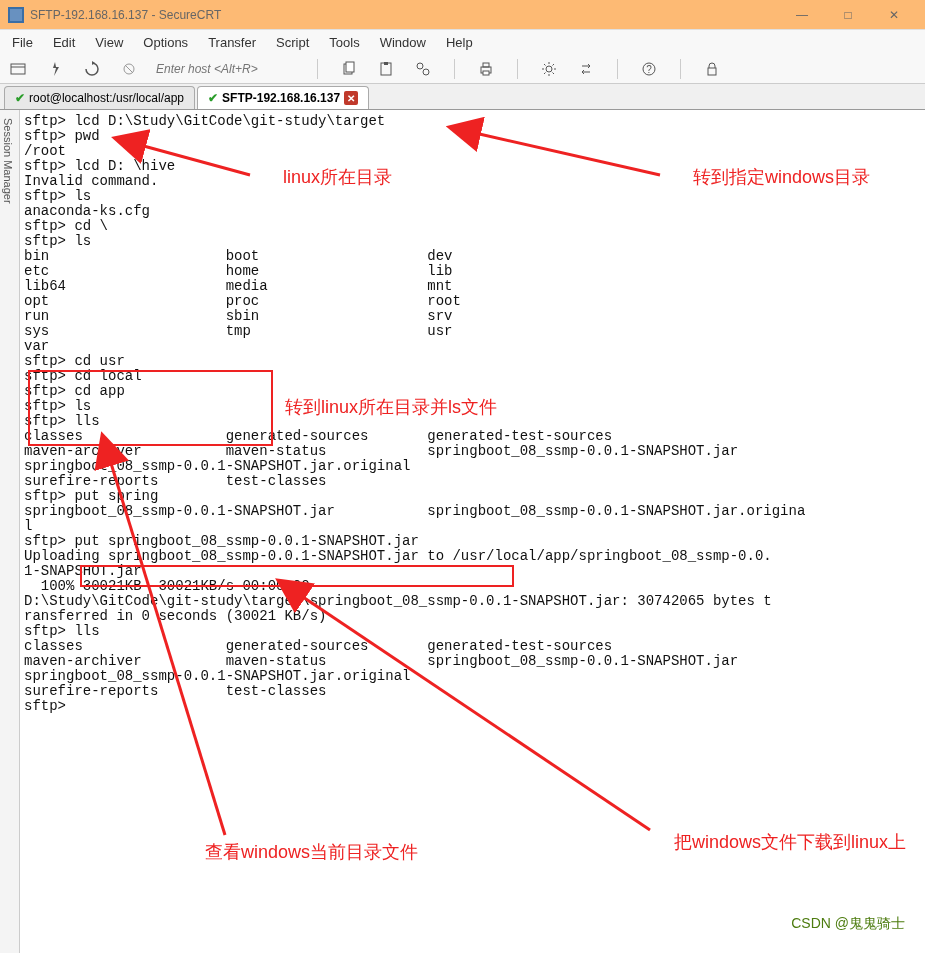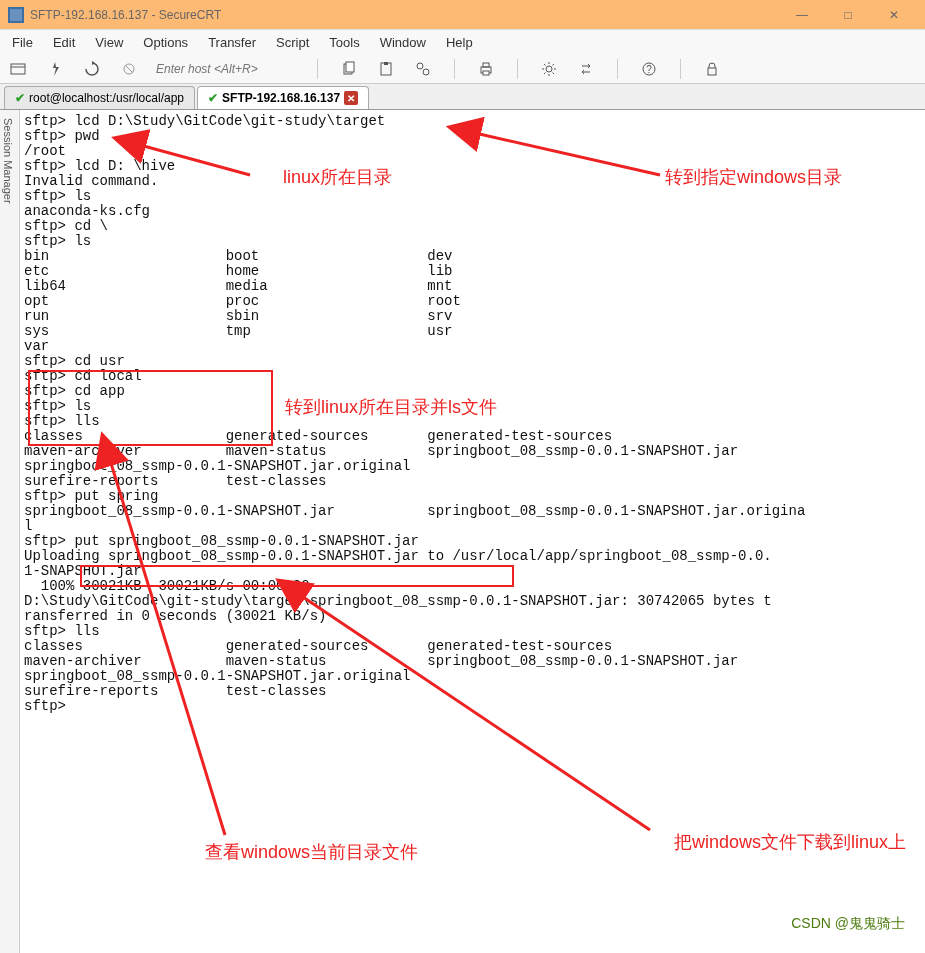--- a/index.html
+++ b/index.html
@@ -191,21 +191,21 @@
 maven-archiver          maven-status            springboot_08_ssmp-0.0.1-SNAPSHOT.jar
 springboot_08_ssmp-0.0.1-SNAPSHOT.jar.original
 surefire-reports        test-classes
 sftp&gt;</div>
 </div>
 
 <div class="redbox" style="left:28px; top:370px; width:245px; height:76px;"></div>
 <div class="redbox" style="left:80px; top:565px; width:434px; height:22px;"></div>
 
 <div class="annotation" style="left:255px; top:165px;margin-left:28px;">linux所在目录</div>
-<div class="annotation" style="left:665px; top:165px; max-width:230px;">转到指定windows目录</div>
+<div class="annotation" style="left:693px; top:165px; max-width:230px;">转到指定windows目录</div>
 <div class="annotation" style="left:285px; top:395px;">转到linux所在目录并ls文件</div>
 <div class="annotation" style="left:205px; top:840px;text-align:right;">查看windows当前目录文件</div>
 <div class="annotation" style="left:650px; top:830px; max-width:260px;margin-left:24px;">把windows文件下载到linux上</div>
 
 <svg class="arrow" style="left:0;top:0;" width="925" height="953">
     <defs>
       <marker id="ah" markerWidth="12" markerHeight="12" refX="2" refY="6" orient="auto">
         <path d="M0,0 L0,12 L12,6 Z" fill="#e22"></path>
       </marker>
     </defs>

